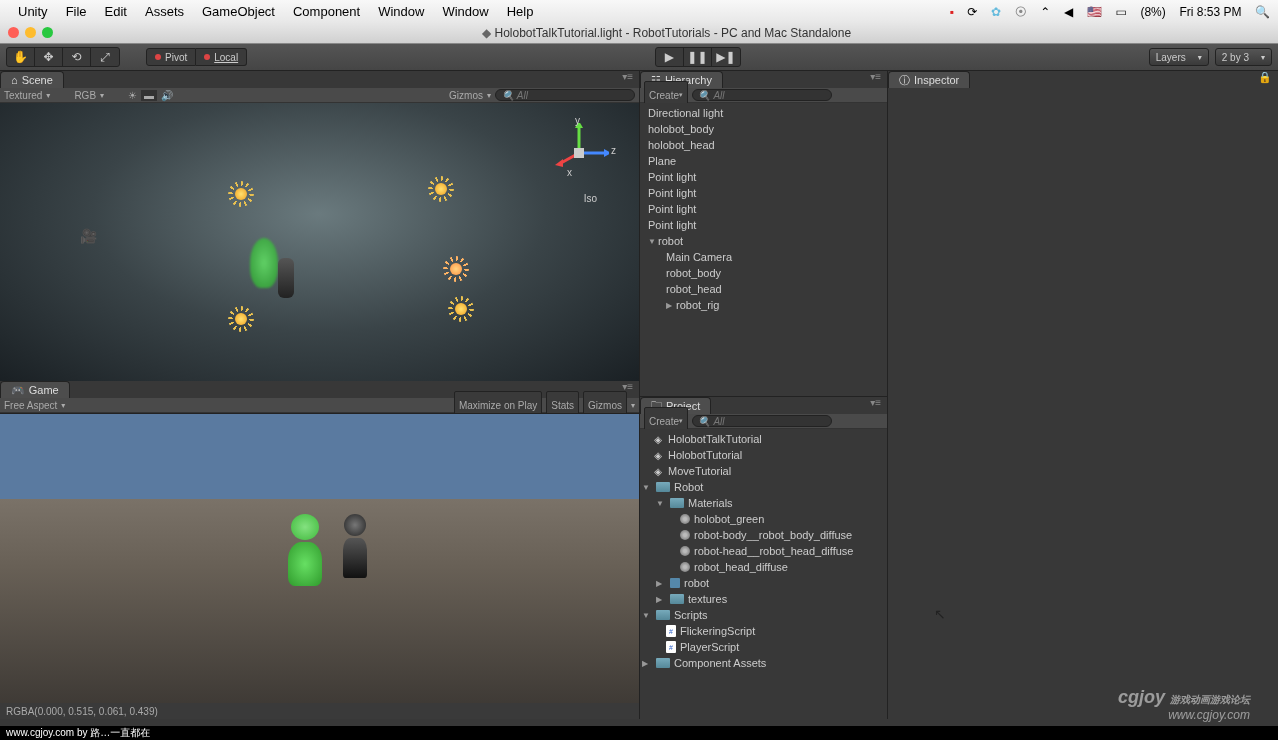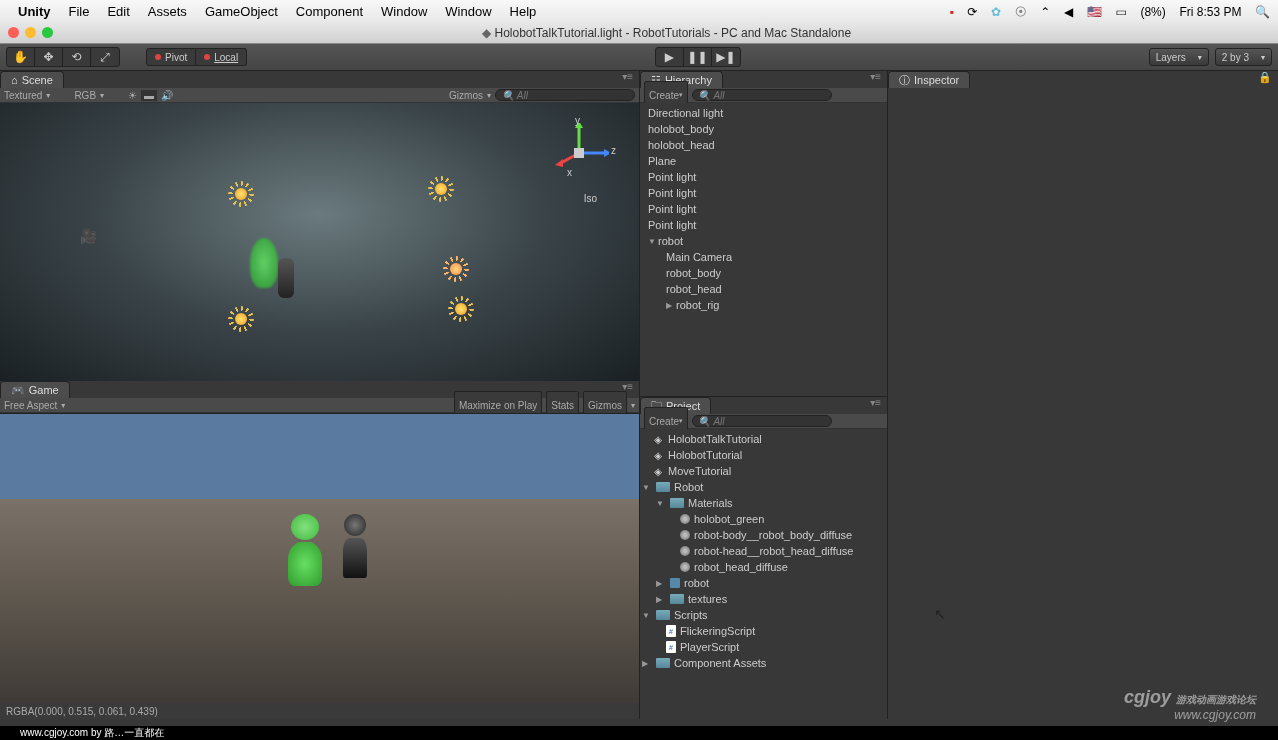--- a/index.html
+++ b/index.html
@@ -1,20 +1,20 @@
 <!DOCTYPE html>
 <html><head>
 <meta charset="utf-8">
 <style>
 * { margin: 0; padding: 0; box-sizing: border-box; font-family: "Lucida Grande", Arial, sans-serif; }
 body { width: 1278px; height: 740px; background: #383838; color: #bbb; font-size: 11px; overflow: hidden; position: relative; }
 .menubar { height: 22px; background: linear-gradient(#f8f8f8,#e8e8e8); display: flex; align-items: center; padding: 0 8px; color: #000; font-size: 13px; }
 .menubar .apple { font-size: 14px; margin-right: 10px; }
 .menubar .mi { margin-right: 18px; cursor: default; }
-.menubar .app { font-weight: bold; }
+.menubar .app { font-weight: normal; }
 .menubar .spacer { flex: 1; }
 .menubar .right span { margin-left: 10px; font-size: 12px; }
 .titlebar { height: 22px; background: linear-gradient(#e8e8e8,#d0d0d0); display: flex; align-items: center; padding: 0 8px; color: #333; font-size: 12px; border-bottom: 1px solid #888; }
 .traffic { display: flex; gap: 6px; margin-right: 10px; }
 .traffic div { width: 11px; height: 11px; border-radius: 50%; }
 .tr-r { background: #ff5f57; } .tr-y { background: #febc2e; } .tr-g { background: #28c840; }
 .titlebar .title { flex: 1; text-align: center; }
 .toolbar { height: 27px; background: linear-gradient(#555,#454545); border-bottom: 1px solid #222; display: flex; align-items: center; padding: 0 6px; gap: 6px; }
 .btngroup { display: flex; background: #3a3a3a; border: 1px solid #222; border-radius: 3px; }
 .tbtn { width: 28px; height: 18px; display: flex; align-items: center; justify-content: center; border-right: 1px solid #222; color: #ccc; font-size: 12px; }
@@ -62,22 +62,22 @@
 .tree-item .arrow { width: 10px; color: #999; font-size: 8px; }
 .tree-item.child { padding-left: 26px; }
 .proj-item { height: 16px; display: flex; align-items: center; color: #ccc; font-size: 11px; cursor: default; gap: 4px; }
 .proj-item .arrow { width: 10px; color: #999; font-size: 8px; display: inline-block; }
 .ico { width: 12px; height: 12px; display: inline-flex; align-items: center; justify-content: center; font-size: 10px; }
 .ico-unity { color: #ccc; }
 .ico-folder { background: linear-gradient(#7ab,#589); border-radius: 1px; width: 14px; height: 10px; }
 .ico-mat { width: 10px; height: 10px; background: radial-gradient(#bbb 20%,#666); border-radius: 50%; }
 .ico-script { background: #fff; width: 10px; height: 12px; border-radius: 1px; color: #36c; font-size: 7px; text-align: center; }
 .ico-prefab { width: 10px; height: 10px; background: #58a; border-radius: 1px; }
-.footer { position: absolute; bottom: 0; left: 0; height: 14px; background: #000; color: #fff; font-size: 10px; padding: 0 20px; display: flex; align-items: center; width: 100%; }
-.watermark { position: absolute; right: 22px; bottom: 18px; color: rgba(255,255,255,0.5); font-size: 18px; font-weight: bold; font-style: italic; text-align: right; }
+.footer { position: absolute; bottom: 0; left: 0; height: 14px; background: #000; color: #fff; font-size: 10px; padding: 0 6px; display: flex; align-items: center; width: 100%; }
+.watermark { position: absolute; right: 28px; bottom: 18px; color: rgba(255,255,255,0.5); font-size: 18px; font-weight: bold; font-style: italic; text-align: right; }
 .watermark .sub { font-size: 12px; font-weight: normal; display: block; }
 .cursor { position: absolute; font-size: 14px; color: #222; }
 .plock { margin-left: auto; padding: 0 6px; color: #888; }
 </style>
 </head>
 <body>
 
 <div class="menubar">
   <span class="apple"></span>
   <span class="mi app">Unity</span>

